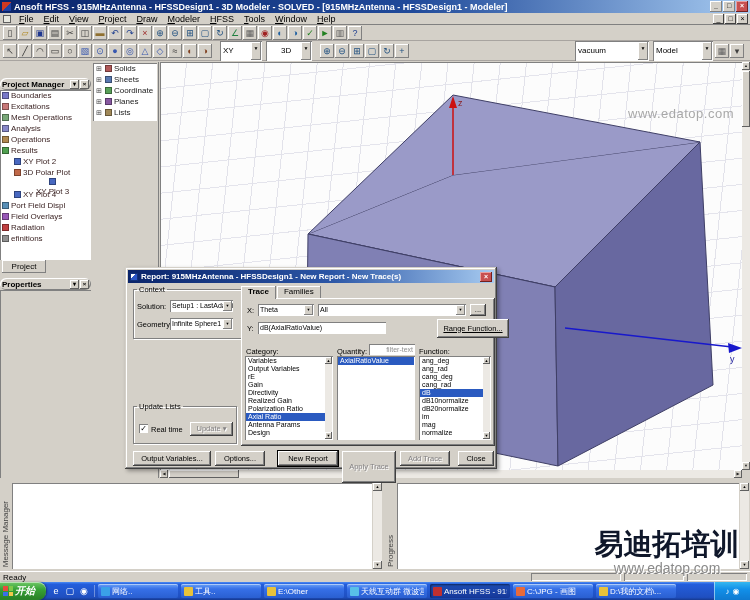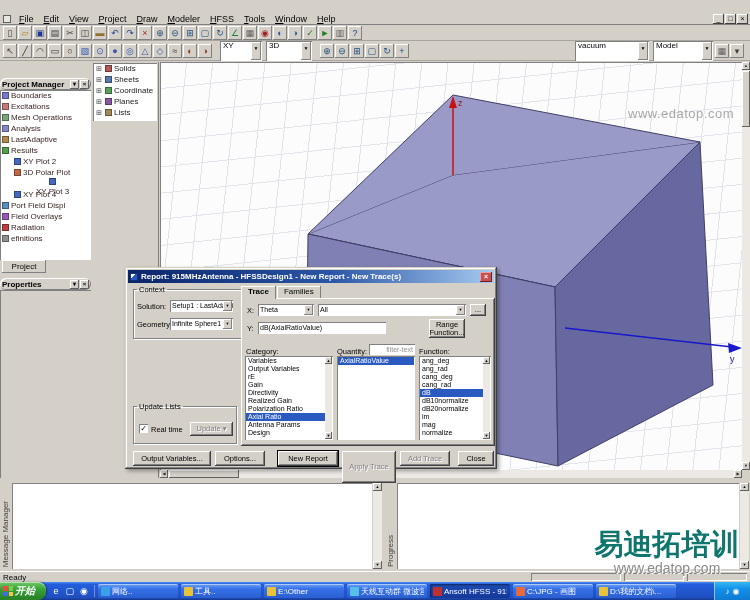--- a/index.html
+++ b/index.html
@@ -29,21 +29,21 @@
   .menubar .win-btn { width:11px; height:10px; background:#d4d0c8; box-shadow: inset -1px -1px 0 #404040, inset 1px 1px 0 #fff; }
 
   
   .toolbar { position:absolute; left:0; width:750px; background:#d4d0c8; display:flex; align-items:center; padding-left:3px; border-bottom:1px solid #a8a4a0; }
   .tb1 { top:25px; height:16px; }
   .tb2 { top:41px; height:20px; }
   .tb-group { display:flex; gap:1px; align-items:center; }
   .tb-icon { width:14px; height:14px; flex:none; background:#d4d0c8; box-shadow: inset -1px -1px 0 #808080, inset 1px 1px 0 #fff; display:flex; align-items:center; justify-content:center; }
   .tb-icon .g { font-size:9px; line-height:14px; }
   .tb-sep { width:6px; }
-  .tb-combo { display:inline-flex; height:20px; background:#fff; box-shadow: inset 1px 1px 0 #808080, inset -1px -1px 0 #fff; margin:0 2px; position:relative; padding-right:12px; }
+  .tb-combo { display:inline-flex; height:20px; background:#fff; box-shadow: inset 1px 1px 0 #808080, inset -1px -1px 0 #fff; align-items:center; margin:0 2px; position:relative; padding-right:12px; }
   .tb-combo .combo-text { font-size:8px; padding:0 3px; white-space:nowrap; }
   .tb-combo .combo-arrow { position:absolute; right:1px; top:1px; bottom:1px; width:10px; background:#d4d0c8; box-shadow: inset -1px -1px 0 #808080, inset 1px 1px 0 #fff; font-size:5px; line-height:13px; text-align:center; }
 
   
   .dock-title { position:absolute; left:0; width:91px; height:12px; background:#d4d0c8; box-shadow: inset -1px -1px 0 #808080, inset 1px 1px 0 #fff; font-size:8px; font-weight:bold; display:flex; align-items:center; padding:0 2px;border-radius:6px; }
   .dock-title .t { flex:1; white-space:nowrap; overflow:hidden; }
   .dock-mini { width:9px; height:9px; background:#d4d0c8; box-shadow: inset -1px -1px 0 #606060, inset 1px 1px 0 #fff; font-size:6px; line-height:8px; text-align:center; flex:none; margin-left:1px; }
   .pm-body { position:absolute; left:0; top:90px; width:91px; height:170px; background:#fff; box-shadow: inset 1px 1px 0 #808080; overflow:hidden; }
   .tree-item { height:11px; display:flex; align-items:center; gap:2px; padding-left:2px; white-space:nowrap; }
   .tree-item .ticon { width:7px; height:7px; flex:none; border:1px solid rgba(0,0,0,.35); }
@@ -133,28 +133,37 @@
   .ql-icon { width:12px; height:12px; color:#fff; font-size:9px; line-height:12px; text-align:center; }
   .tasks { flex:1; display:flex; gap:3px; padding:0 3px; overflow:hidden; }
   .task { width:80px; height:14px; flex:none; border-radius:2px; background:linear-gradient(180deg,#6ba2f7,#3670e8 35%,#2a5fd0); box-shadow: inset 0 1px 0 rgba(255,255,255,.45); color:#fff; font-size:8px; display:flex; align-items:center; gap:2px; padding:0 3px; overflow:hidden; white-space:nowrap; }
   .task.active { background:linear-gradient(180deg,#1d4cb4,#16389a); box-shadow: inset 1px 1px 2px rgba(0,0,0,.5); }
   .task .ticon { width:9px; height:9px; border-radius:1px; flex:none; }
   .task .tlabel { overflow:hidden; }
   .tray { width:36px; height:18px; flex:none; background:linear-gradient(180deg,#35b7f0,#1290e9 40%,#0f7ad0); border-left:1px solid rgba(255,255,255,.5); display:flex; align-items:center; justify-content:center; gap:3px; color:#fff; font-size:8px; }
 
   
   .wm-main { position:absolute; left:586px; top:528px; width:162px; text-align:center; z-index:200; pointer-events:none; }
-  .wm-brand { font-size:29px; font-weight:bold; color:#0f766e; text-shadow:1px 1px 0 #fff, -1px -1px 0 #fff; line-height:32px; white-space:nowrap; }
+  .wm-brand { font-size:29px; font-weight:bold; color:#0f172a; text-shadow:1px 1px 0 #fff, -1px -1px 0 #fff; line-height:32px; white-space:nowrap; }
   .wm-url { font-size:14px; color:#8a8a8a; text-shadow:1px 1px 0 #fff; }
 </style>
 </head>
 <body>
 
 <div class="screen">
 
+  <div class="titlebar">
+    <span class="app-icon"></span>
+    <span class="title-text">Ansoft HFSS - 915MHzAntenna - HFSSDesign1 - 3D Modeler - SOLVED - [915MHzAntenna - HFSSDesign1 - Modeler]</span>
+    <span class="win-btns">
+      <span class="win-btn raised-lite">_</span>
+      <span class="win-btn raised-lite">□</span>
+      <span class="win-btn close">×</span>
+    </span>
+  </div>
 
   <div class="menubar">
     <span class="mdi-doc-icon"></span>
     <span class="menu-items">
         <span class="menu-item"><span>File</span></span>
         <span class="menu-item"><span>Edit</span></span>
         <span class="menu-item"><span>View</span></span>
         <span class="menu-item"><span>Project</span></span>
         <span class="menu-item"><span>Draw</span></span>
         <span class="menu-item"><span>Modeler</span></span>
@@ -290,21 +299,21 @@
         </span>
         <span class="tb-icon">
           <span class="g" style="color: rgb(128, 64, 32);">◑</span>
         </span>
       </span>
     <span class="tb-sep"></span>
     <span class="tb-combo" style="width:42px;">
       <span class="combo-text">XY</span>
       <span class="combo-arrow">▼</span>
     </span>
-    <span class="tb-combo" style="width:46px;">
+    <span class="tb-combo" style="width:46px;padding-left:12px;">
       <span class="combo-text">3D</span>
       <span class="combo-arrow">▼</span>
     </span>
     <span class="tb-sep"></span>
     <span class="tb-group">
         <span class="tb-icon">
           <span class="g" style="color: rgb(32, 80, 128);">⊕</span>
         </span>
         <span class="tb-icon">
           <span class="g" style="color: rgb(32, 80, 128);">⊖</span>
@@ -359,21 +368,21 @@
         <div class="tree-item">
         <span class="ticon" style="background: rgb(120, 168, 120);"></span>
         <span class="tlabel">Mesh Operations</span>
       </div>
         <div class="tree-item">
         <span class="ticon" style="background: rgb(136, 136, 200);"></span>
         <span class="tlabel">Analysis</span>
       </div>
         <div class="tree-item">
         <span class="ticon" style="background: rgb(176, 136, 80);"></span>
-        <span class="tlabel">LastAdaptive</span>
+        <span class="tlabel">Operations</span>
       </div>
         <div class="tree-item">
         <span class="ticon" style="background: rgb(80, 160, 80);"></span>
         <span class="tlabel">Results</span>
       </div>
         <div class="tree-item" style="padding-left: 14px;">
         <span class="ticon" style="background: rgb(72, 104, 192);"></span>
         <span class="tlabel">XY Plot 2</span>
       </div>
         <div class="tree-item" style="padding-left: 14px;">
@@ -518,21 +527,21 @@
           <span class="combo-arrow">▼</span>
         </span>
         <span class="dcombo" style="left:77px; top:6px; width:148px;">
           <span class="combo-text">All</span>
           <span class="combo-arrow">▼</span>
         </span>
         <span class="btn" style="left:229px; top:6px; width:16px; height:12px;">...</span>
 
         <span class="flabel" style="left:6px; top:26px;">Y:</span>
         <span class="dfield" style="left:17px; top:24px; width:128px;">dB(AxialRatioValue)</span>
-        <span class="btn" style="left:188px; top:21px; width:36px; height:19px;">Range Function...</span>
+        <span class="btn" style="left:196px; top:21px; width:72px; height:19px;text-decoration:underline;">Range Function...</span>
 
         <span class="flabel" style="left:5px; top:49px;">Category:</span>
         <span class="flabel" style="left:96px; top:49px;">Quantity:</span>
         <input class="dinput" style="left: 128px; top: 46px; width: 46px;" placeholder="filter-text">
         <span class="flabel" style="left:178px; top:49px;">Function:</span>
 
         <div class="listbox" style="left:4px; top:58px; width:88px; height:84px; padding-right:8px;">
           <div>
               <div class="li"><span>Variables</span></div>
               <div class="li"><span>Output Variables</span></div>

